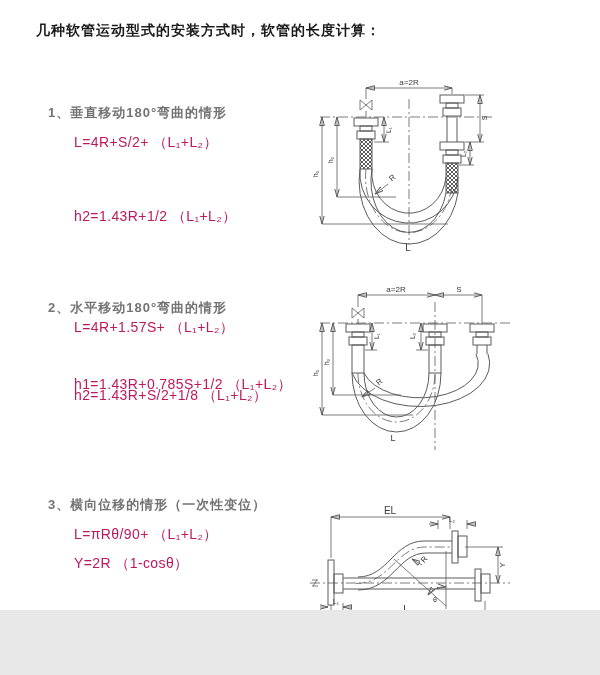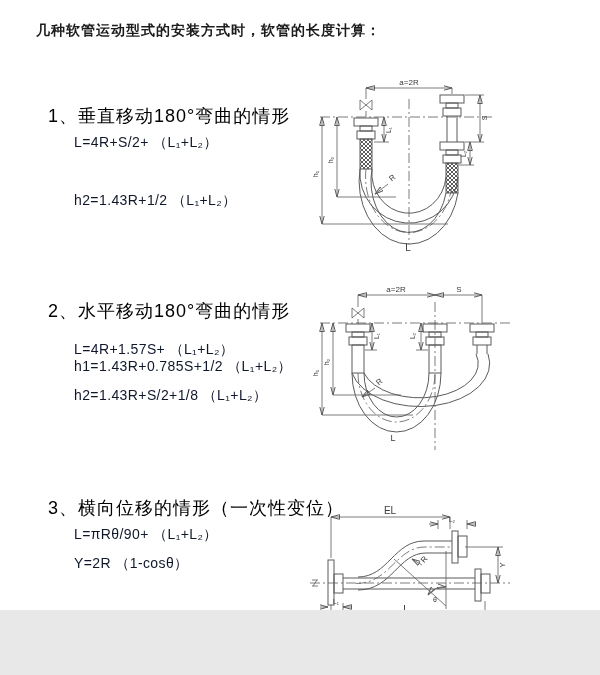--- a/index.html
+++ b/index.html
@@ -13,26 +13,26 @@
     background:#ffffff;
     overflow:hidden;
   }
   .doc-title{
     position:absolute;left:36px;top:22px;
     font-size:14px;font-weight:bold;color:#1c1c1c;
     letter-spacing:1px;white-space:nowrap;
   }
   .sec-heading{
     position:absolute;
-    font-size:18px;font-weight:normal;color:#000000;
+    font-size:13px;font-weight:bold;color:#737373;
     letter-spacing:1px;white-space:nowrap;
   }
   .formula{
     position:absolute;left:74px;
-    font-size:14px;color:#0f172a;
+    font-size:14px;color:#be185d;
     letter-spacing:0.4px;white-space:nowrap;
   }
   svg.diag{position:absolute;}
   svg.diag line, svg.diag path, svg.diag rect, svg.diag polygon{
     stroke:#5b5b5b;stroke-width:1;fill:none;
   }
   svg.diag .cl{stroke-dasharray:10,3,2,3;stroke-width:0.8;}
   svg.diag .thin{stroke-width:0.8;}
   svg.diag text{
     stroke:none;fill:#3a3a3a;
@@ -42,25 +42,25 @@
 </style>
 </head>
 <body>
 
 <div class="page">
 
   <div class="doc-title">几种软管运动型式的安装方式时，软管的长度计算：</div>
 
   <div class="sec-heading" style="left:48px;top:104px">1、垂直移动180°弯曲的情形</div>
   <div class="formula" style="top:134px">L=4R+S/2+ （L₁+L₂）</div>
-  <div class="formula" style="top:192px">h2=1.43R+1/2 （L₁+L₂）</div>
+  <div class="formula" style="top:208px">h2=1.43R+1/2 （L₁+L₂）</div>
 
   <div class="sec-heading" style="left:48px;top:299px">2、水平移动180°弯曲的情形</div>
-  <div class="formula" style="top:341px">L=4R+1.57S+ （L₁+L₂）</div>
-  <div class="formula" style="top:358px">h1=1.43R+0.785S+1/2 （L₁+L₂）</div>
+  <div class="formula" style="top:319px">L=4R+1.57S+ （L₁+L₂）</div>
+  <div class="formula" style="top:376px">h1=1.43R+0.785S+1/2 （L₁+L₂）</div>
   <div class="formula" style="top:387px">h2=1.43R+S/2+1/8 （L₁+L₂）</div>
 
   <div class="sec-heading" style="left:48px;top:496px">3、横向位移的情形（一次性变位）</div>
   <div class="formula" style="top:526px">L=πRθ/90+ （L₁+L₂）</div>
   <div class="formula" style="top:555px">Y=2R （1-cosθ）</div>
 
   <svg class="diag" style="left:300px;top:72px" width="300" height="195" viewBox="0 0 300 195">
     <defs>
       <marker id="m1" markerWidth="9" markerHeight="6" refX="8.5" refY="3" orient="auto-start-reverse" markerUnits="userSpaceOnUse">
         <path d="M0,0.7 L8.5,3 L0,5.3 Z" fill="#555" stroke="none"></path>

